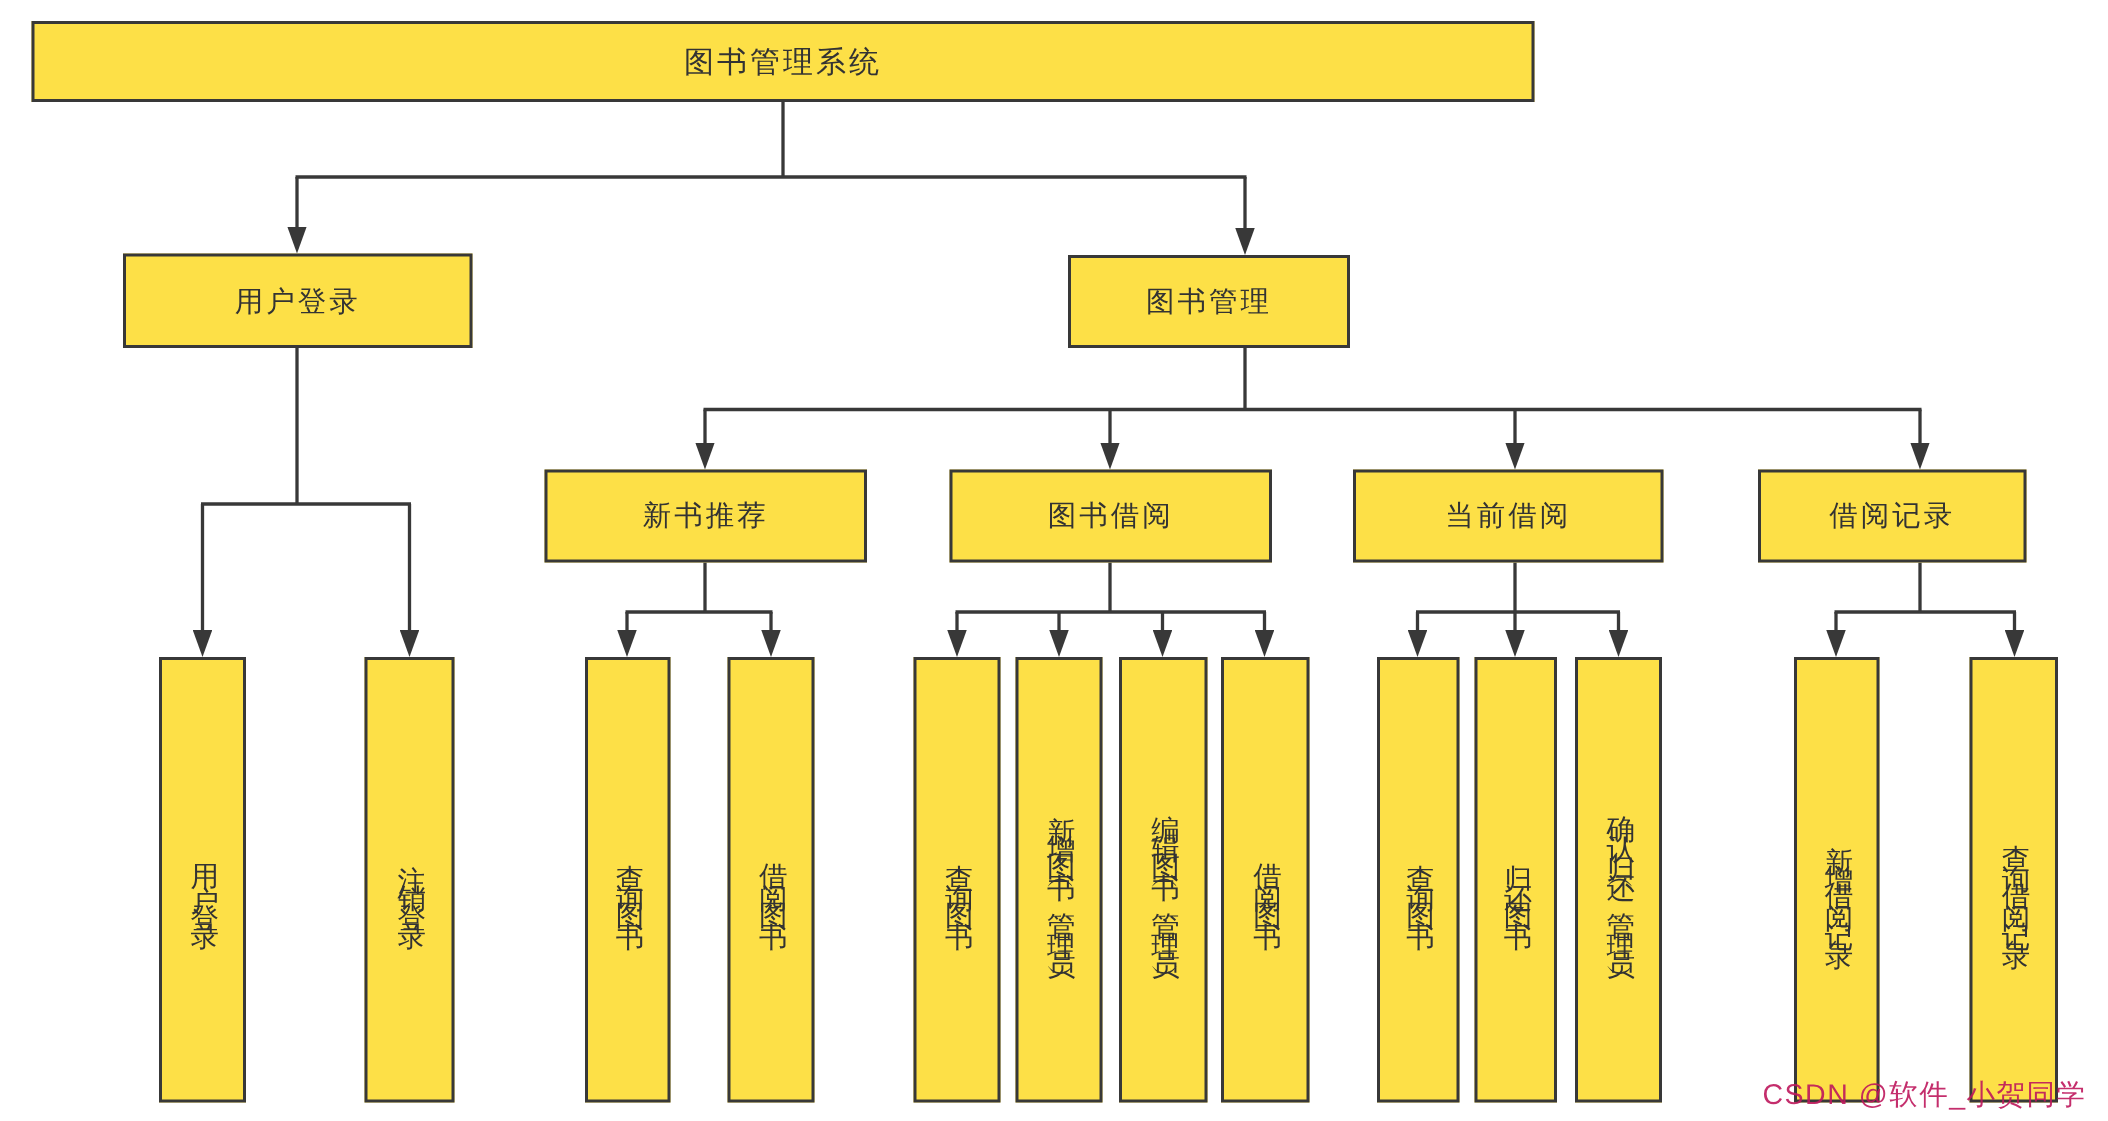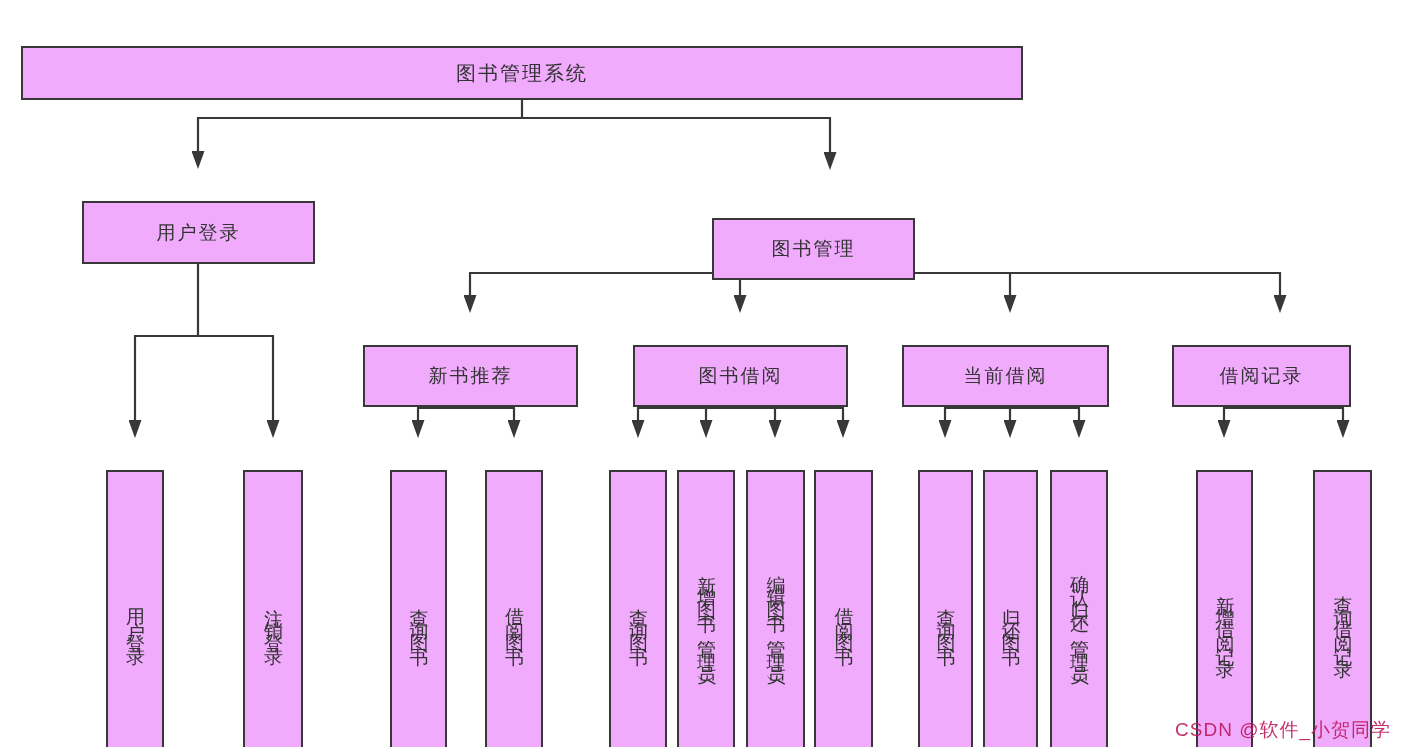--- a/index.html
+++ b/index.html
@@ -5,24 +5,23 @@
   html,body { margin:0; padding:0; background:#ffffff; }
   .stage {
     position:relative; width:1405px; height:747px;
     background:#ffffff; overflow:hidden;
     font-family:"Liberation Sans","DejaVu Sans",sans-serif;
     color:#333333;
   }
   svg.wires { position:absolute; left:0; top:0; z-index:1; }
   .box {
     position:absolute; box-sizing:border-box;
-    border:2.5px solid #383838; background:#f0abfc;
+    border:2.5px solid #383838; background:#fde047;
     display:flex; align-items:center; justify-content:center;
     z-index:2;
-    margin-top:32px;
   }
   .hbox span {
     font-size:19px; letter-spacing:2px; white-space:nowrap; color:#333333;
   }
   .root-box span { font-size:20px; }
   .vbox span {
     writing-mode:vertical-rl; text-orientation:mixed;
     font-size:19px; letter-spacing:13px; line-height:1.1; color:#333333;
   }
   .watermark {
@@ -86,21 +85,21 @@
     </g>
   </svg>
 
   <div class="box hbox root-box" style="left:21px;top:14px;width:1002px;height:54px">
     <span>图书管理系统</span>
   </div>
 
   <div class="box hbox" style="left:82px;top:169px;width:233px;height:63px">
     <span>用户登录</span>
   </div>
-  <div class="box hbox" style="left:712px;top:186px;width:203px;height:62px">
+  <div class="box hbox" style="left:712px;top:170px;width:188px;height:62px">
     <span>图书管理</span>
   </div>
 
   <div class="box hbox" style="left:633px;top:313px;width:215px;height:62px">
     <span>图书借阅</span>
   </div>
   <div class="box hbox" style="left:363px;top:313px;width:215px;height:62px">
     <span>新书推荐</span>
   </div>
   <div class="box hbox" style="left:902px;top:313px;width:207px;height:62px">

